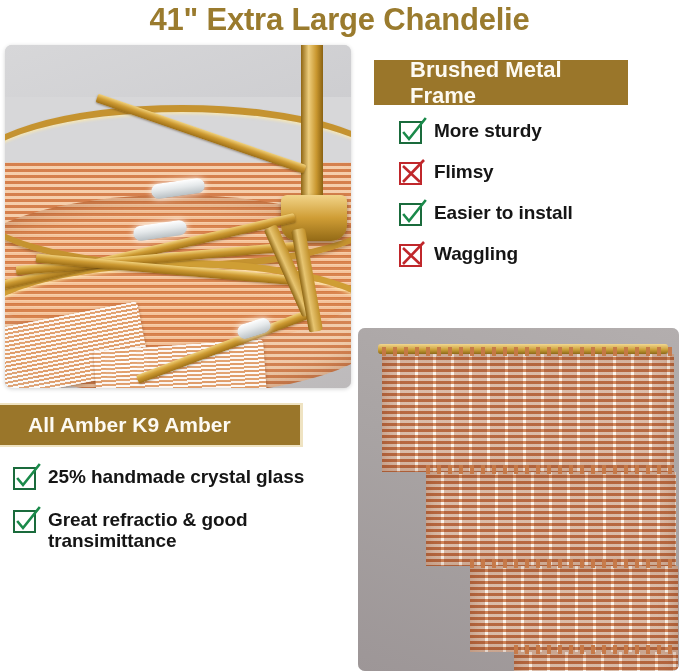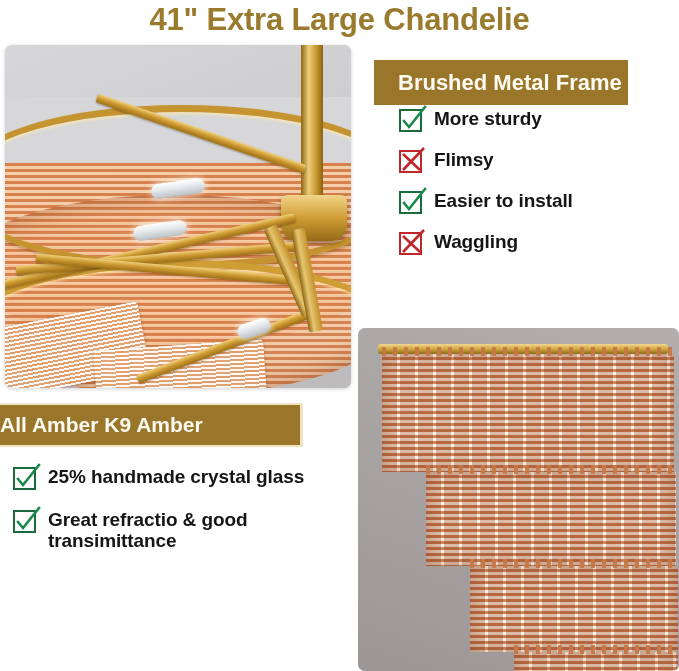--- a/index.html
+++ b/index.html
@@ -197,39 +197,40 @@
     display: flex;
     align-items: center;
     box-sizing: border-box;
   }
   .banner-right {
     left: 374px;
     top: 60px;
     width: 254px;
     height: 45px;
     font-size: 22px;
-    padding-left: 24px;
+    padding-left: 36px;
   }
   .banner-left {
     left: 0px;
     top: 403px;
     width: 303px;
     height: 44px;
     font-size: 21px;
+    padding-left: 28px;
     border-top: 2px solid #efe3c2;
     border-right: 3px solid #efe3c2;
     border-bottom: 2px solid #efe3c2;
   }
 
   
   .feature-list {
     position: absolute;
     box-sizing: border-box;
   }
-  .list-right { left: 400px; top: 108px; width: 279px; }
+  .list-right { left: 400px; top: 120px; width: 279px; }
   .list-left  { left: 14px;  top: 466px; width: 330px; }
 
   .feature-row {
     display: flex;
     align-items: flex-start;
     margin-bottom: 18px;
   }
   .list-left .feature-row { margin-bottom: 20px; }
 
   .feature-text {

